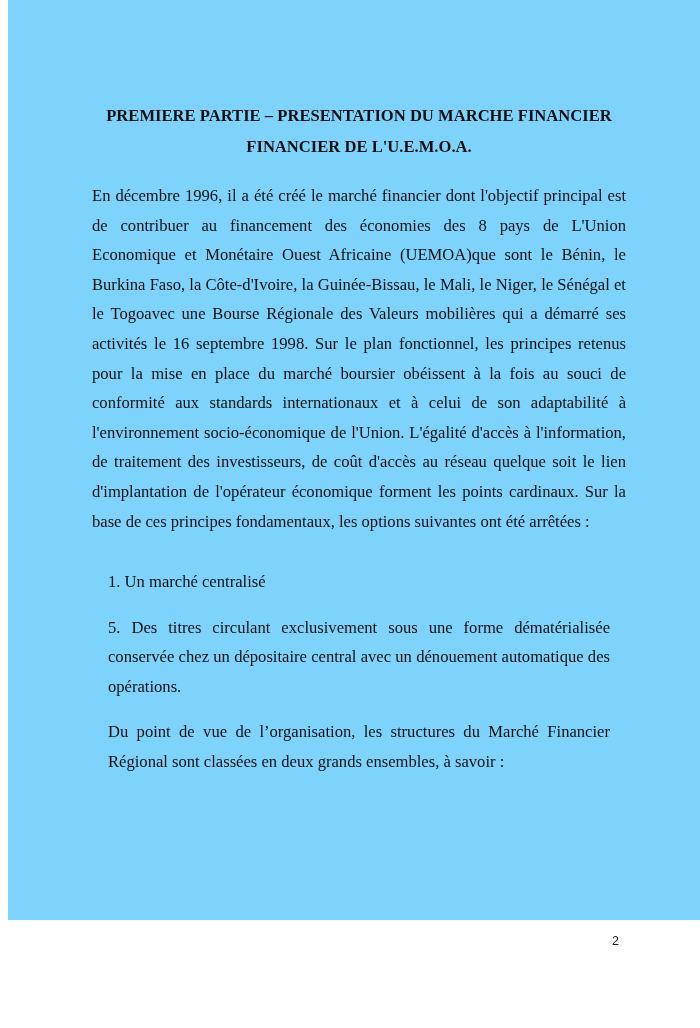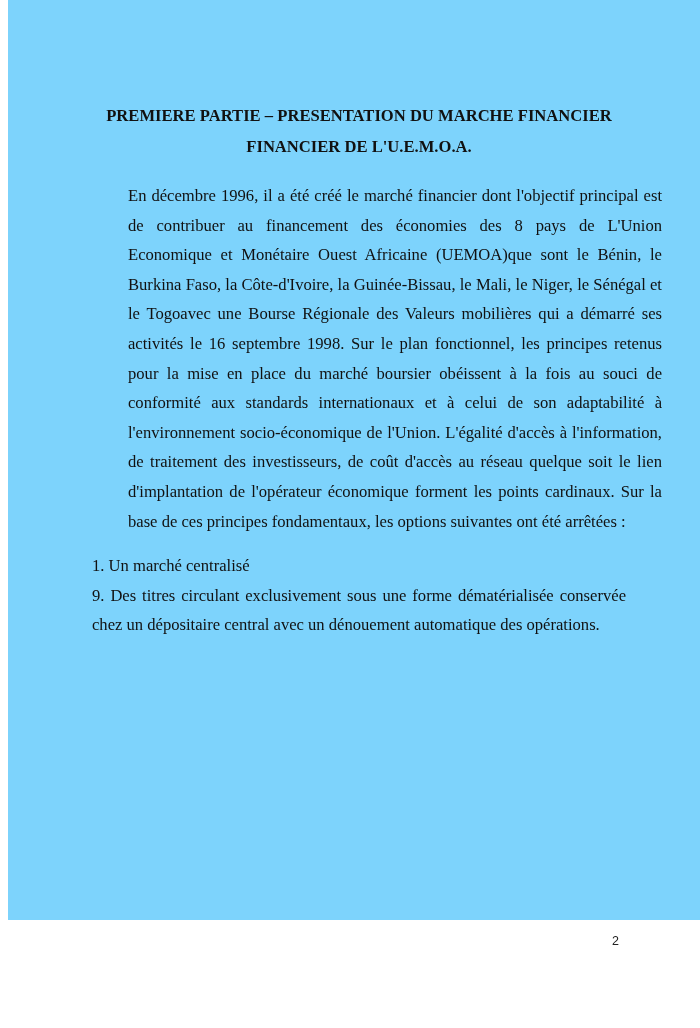--- a/index.html
+++ b/index.html
@@ -38,24 +38,24 @@
       left: 84px;
       width: 534px;
       font-size: 16.6px;
       line-height: 29.6px;
       margin: 0;
     }
     .justified {
       text-align: justify;
       text-align-last: left;
     }
-    #para1 { top: 181px; margin-left: 36px; }
+    #para1 { top: 181px; }
     #list { top: 551px; }
     .list-item {
-      margin: 0;
+      margin: 16px;
       text-align: justify;
       text-align-last: left;
     }
     .page-number {
       position: absolute;
       left: 604px;
       top: 934px;
       font-family: "Liberation Sans", "DejaVu Sans", sans-serif;
       font-size: 12.5px;
       color: #222222;
@@ -68,17 +68,18 @@
 
   <h1 class="title">
     <span>PREMIERE PARTIE – PRESENTATION DU MARCHE FINANCIER</span><br>
     <span>FINANCIER DE L'U.E.M.O.A.</span>
   </h1>
 
   <p id="para1" class="body-text justified">En décembre 1996, il a été créé le marché financier dont l'objectif principal est de contribuer au financement des économies des 8 pays de L'Union Economique et Monétaire Ouest Africaine (UEMOA)que sont le Bénin, le Burkina Faso, la Côte-d'Ivoire, la Guinée-Bissau, le Mali, le Niger, le Sénégal et le Togoavec une Bourse Régionale des Valeurs mobilières qui a démarré ses activités le 16 septembre 1998. Sur le plan fonctionnel, les principes retenus pour la mise en place du marché boursier obéissent à la fois au souci de conformité aux standards internationaux et à celui de son adaptabilité à l'environnement socio-économique de l'Union. L'égalité d'accès à l'information, de traitement des investisseurs, de coût d'accès au réseau quelque soit le lien d'implantation de l'opérateur économique forment les points cardinaux. Sur la base de ces principes fondamentaux, les options suivantes ont été arrêtées :</p>
 
   <div id="list" class="body-text">
     <p class="list-item">1. Un marché centralisé</p>
-    <p class="list-item">9. Des titres circulant exclusivement sous une forme dématérialisée conservée chez un dépositaire central avec un dénouement automatique des opérations.</p>
+    <p class="list-item">5. Des titres circulant exclusivement sous une forme dématérialisée conservée chez un dépositaire central avec un dénouement automatique des opérations.</p>
+    <p class="list-item">Du point de vue de l’organisation, les structures du Marché Financier Régional sont classées en deux grands ensembles, à savoir :</p>
   </div>
 
   <div class="page-number">2</div>
 </div>
 
 </body></html>

